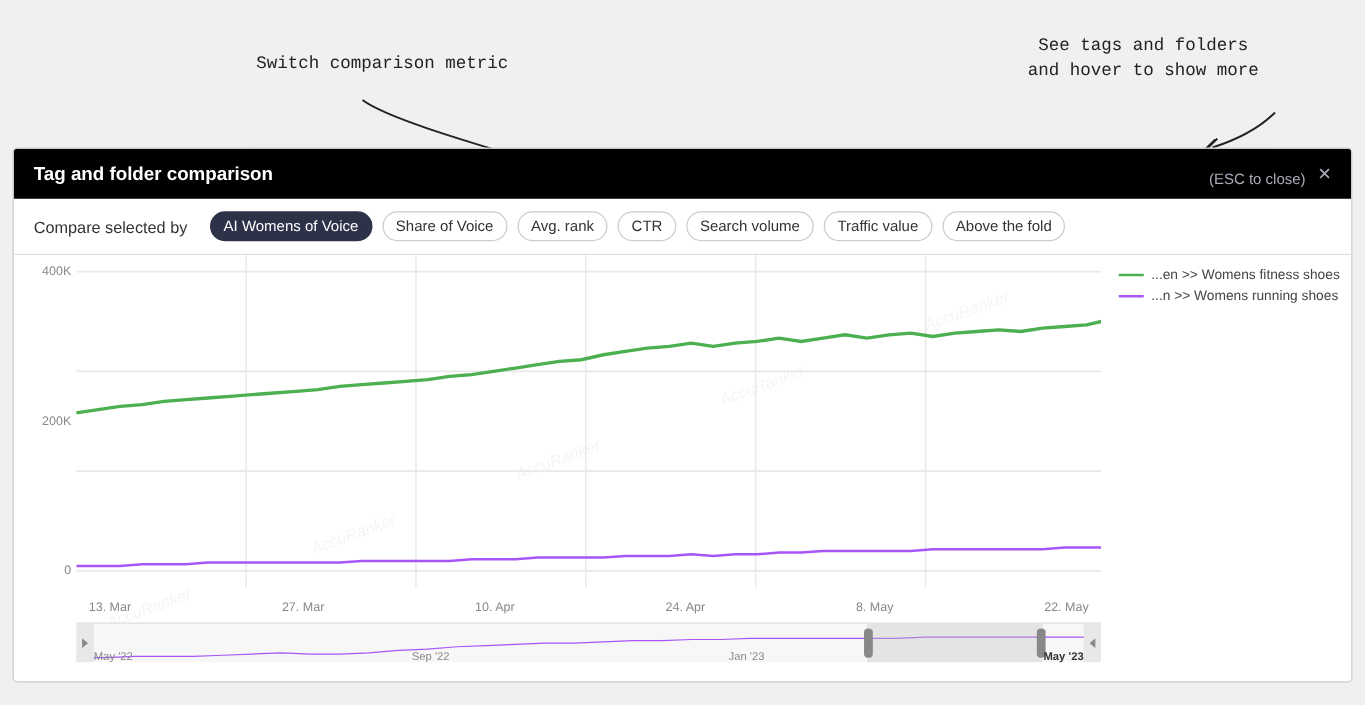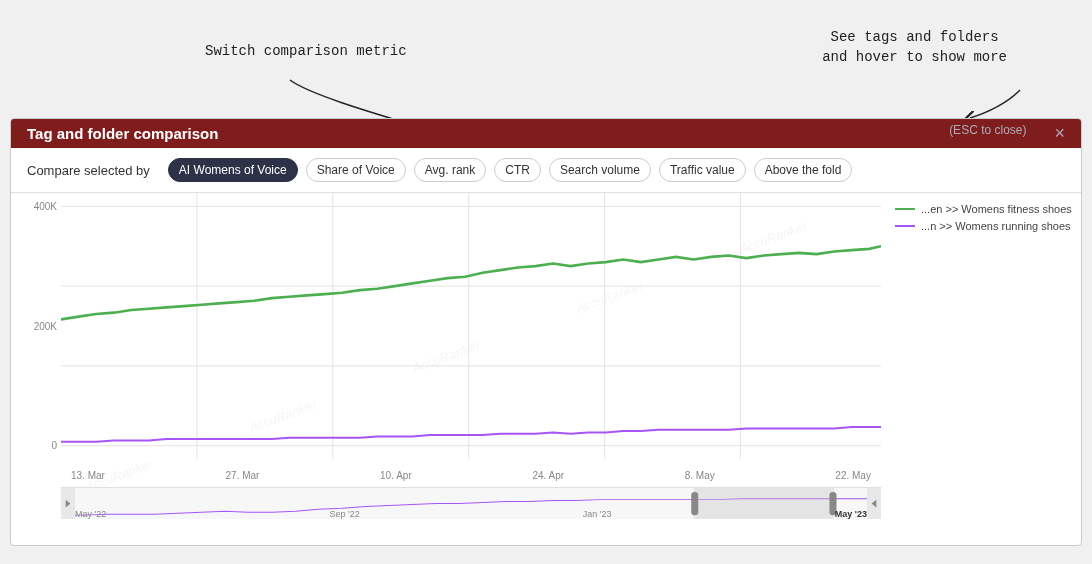--- a/index.html
+++ b/index.html
@@ -41,39 +41,39 @@
       left: 10px;
       right: 10px;
       bottom: 18px;
       background: #fff;
       border: 1px solid #ccc;
       border-radius: 4px;
       overflow: hidden;
     }
 
     .panel-header {
-      background: #7f1d1d;
+      background: #000000;
       color: #fff;
       padding: 10px 16px;
       display: flex;
       align-items: center;
       justify-content: space-between;
-      height: 29px;
+      height: 40px;
     }
 
     .panel-title {
       font-size: 15px;
       font-weight: 600;
       color: #fff;
     }
 
     .panel-header-right {
       display: flex;
-      align-items: flex-start;
-      gap: 28px;
+      align-items: flex-end;
+      gap: 10px;
       font-size: 12px;
       color: #aab;
     }
 
     .close-btn {
       cursor: pointer;
       font-size: 18px;
       color: #aab;
       background: none;
       border: none;

